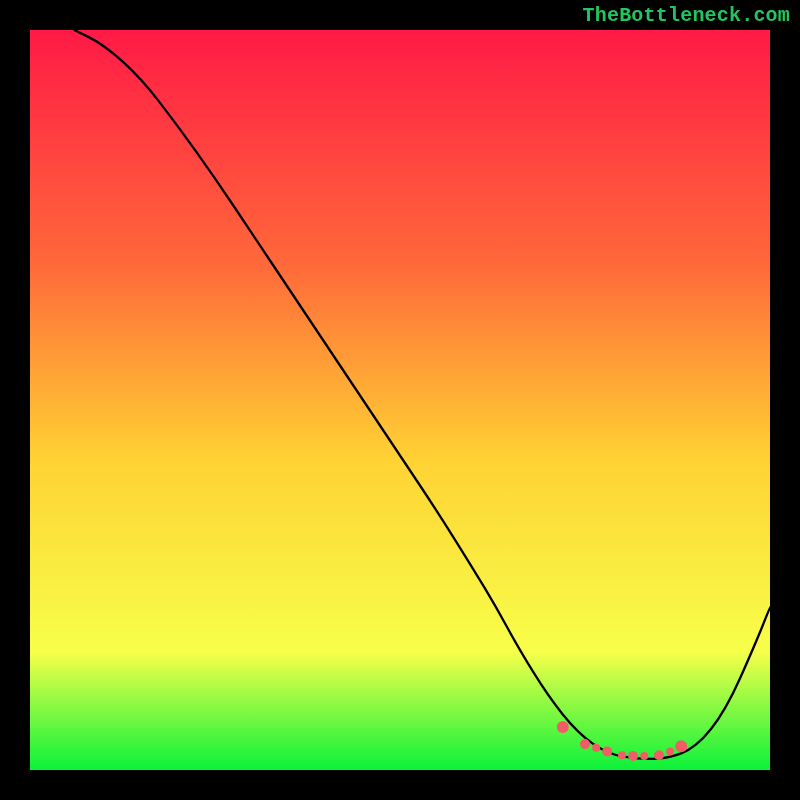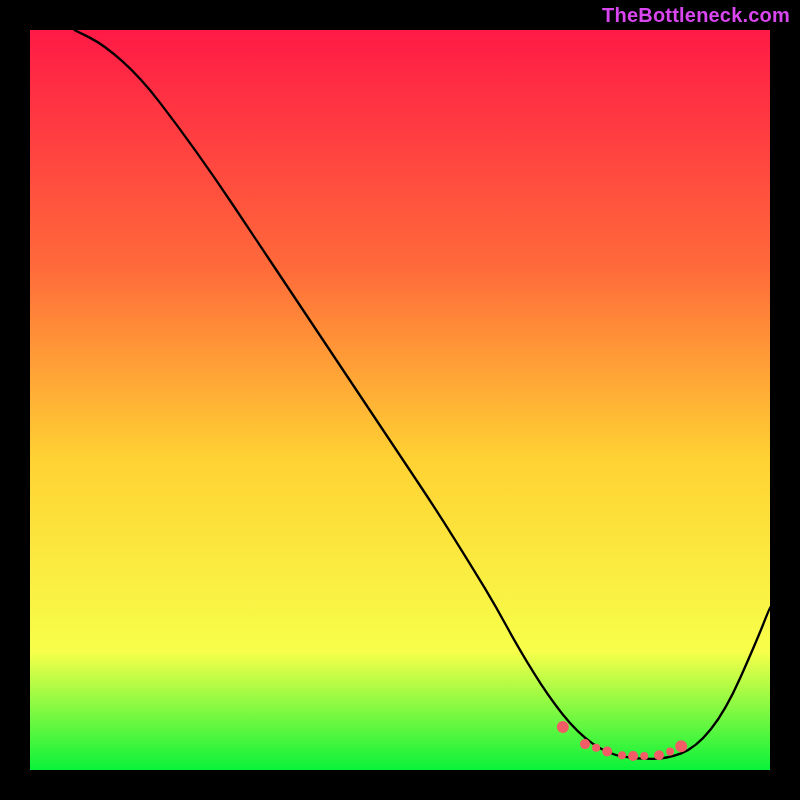--- a/index.html
+++ b/index.html
@@ -14,25 +14,26 @@
   .frame {
     position: relative;
     width: 800px;
     height: 800px;
     background: #000;
   }
   .watermark {
     position: absolute;
     top: 4px;
     right: 10px;
-    color: #d946ef;
+    color: #22c55e;
     font-size: 20px;
     font-weight: 600;
     letter-spacing: 0.2px;
     z-index: 5;
+    font-family: Liberation Mono, monospace;
   }
   svg.chart {
     position: absolute;
     left: 0;
     top: 0;
   }
 </style>
 </head>
 <body>
 <div class="frame">

